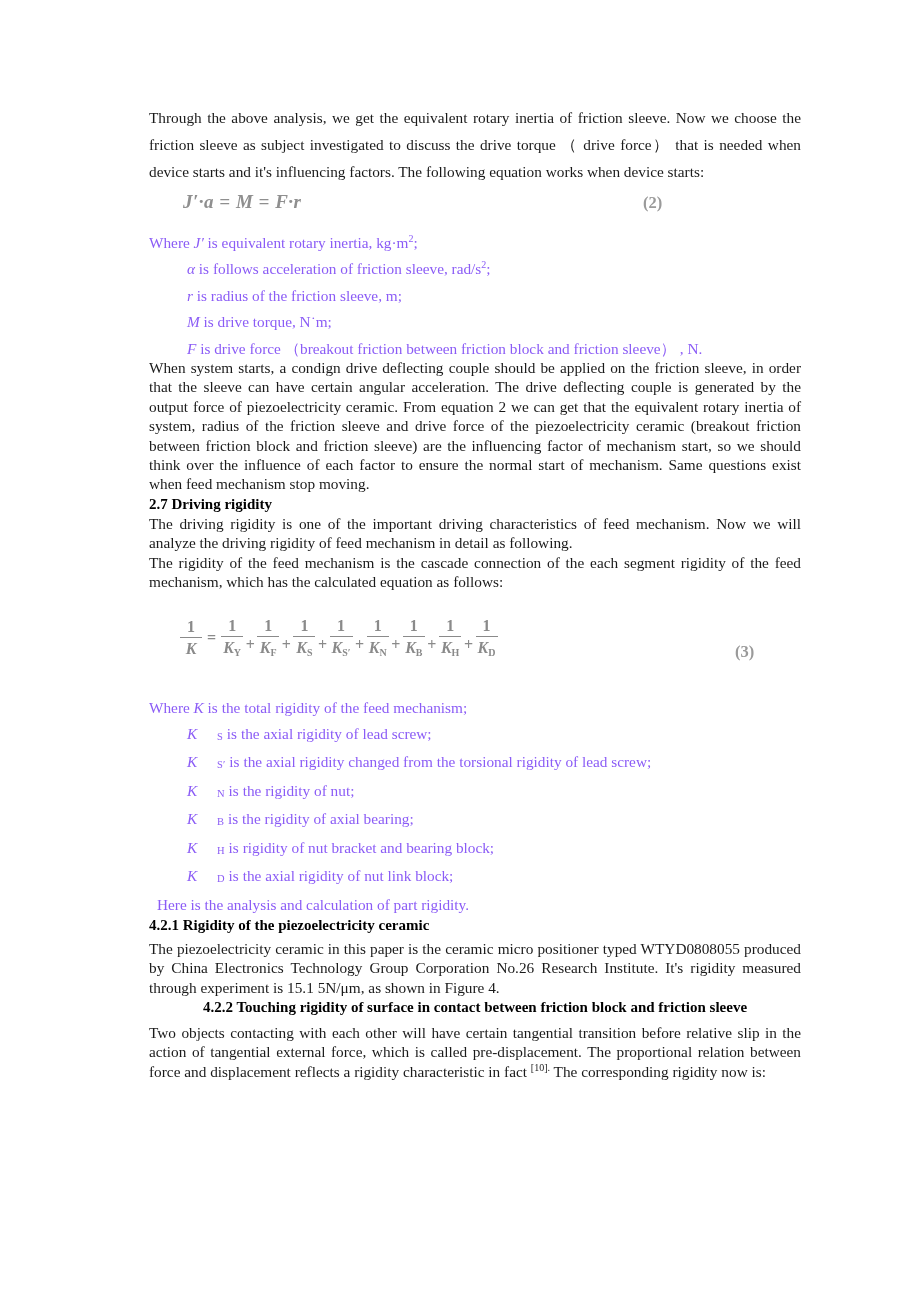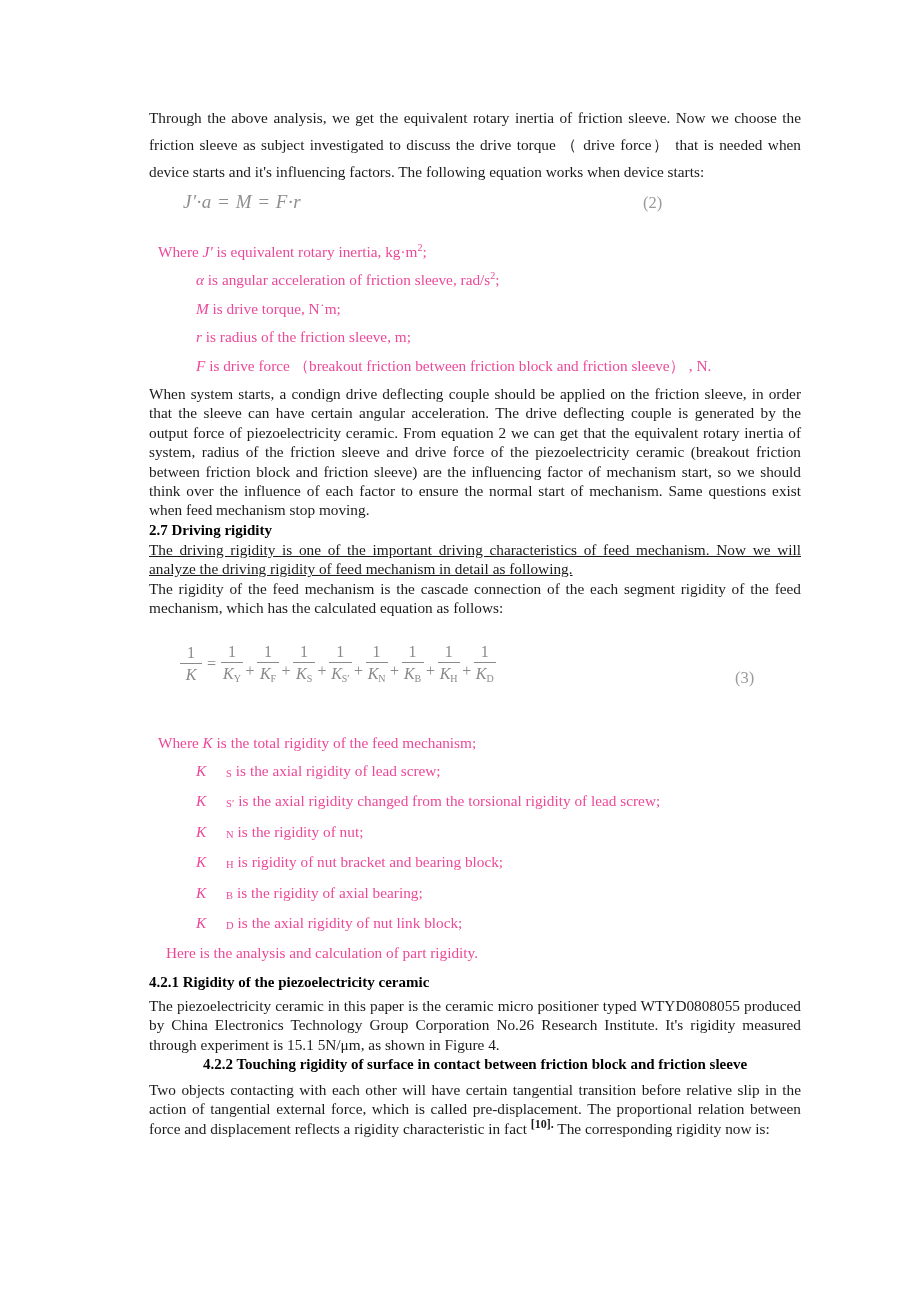--- a/index.html
+++ b/index.html
@@ -38,39 +38,39 @@
     text-justify: inter-word;
     color: #1a1a1a;
   }
   p.lead {
     line-height: 27px;
     margin-bottom: 2px;
   }
   p.tight {
     line-height: 19.4px;
   }
-  .gap-s { margin-top: 9px; text-decoration: underline; }
+  .gap-s { margin-top: 9px; }
   .gap-m { margin-top: 13px; text-align: center; }
   .gap-l { margin-top: 17px; }
 
   
   h4.heading {
     margin: 0;
     font-size: 15px;
     font-weight: bold;
     line-height: 20px;
     color: #000;
   }
 
   
   .defline {
     font-size: 15.3px;
     line-height: 19.4px;
-    margin: 9px;
-    color: #ec4899;
+    margin: 0;
+    color: #8b5cf6;
   }
   .defline.pad { margin-top: 7px; }
   .indent1 { padding-left: 38px; }
   .indent-where { padding-left: 0px; }
   .sym {
     font-style: italic;
     font-family: "Liberation Serif", "DejaVu Serif", serif;
   }
   .ksym {
     font-style: italic;
@@ -84,30 +84,30 @@
     vertical-align: baseline;
     position: relative;
     top: 1px;
   }
   sup.sq {
     font-size: 10px;
     vertical-align: super;
     line-height: 0;
   }
   sup.cite {
-    font-size: 12px;
+    font-size: 10px;
     vertical-align: super;
     line-height: 0;
+  }
+
+  
+  .eqrow {
+    position: relative;
+    width: 652px;
     font-weight: bold;
-  }
-
-  
-  .eqrow {
-    position: relative;
-    width: 652px;
   }
   .eq-img {
     color: #8f8f8f;
     font-family: "Liberation Serif", "DejaVu Serif", serif;
     font-style: italic;
   }
   .eq2 {
     position: absolute;
     left: 34px;
     top: 0;
@@ -190,29 +190,29 @@
     <div class="eqrow" style="height:42px; margin-top:6px;">
       <span class="eq-img eq2">J′·a = M = F·r</span>
       <span class="eqnum eqnum2">(2)</span>
     </div>
 
     <p class="defline indent-where">
       <span>Where </span><span class="sym">J′</span><span> is equivalent rotary inertia, kg·m</span><sup class="sq">2</sup><span>;</span>
     </p>
 
     <p class="defline indent1 pad">
-      <span class="sym">α</span><span> is angular acceleration of friction sleeve, rad/s</span><sup class="sq">2</sup><span>;</span>
+      <span class="sym">α</span><span> is follows acceleration of friction sleeve, rad/s</span><sup class="sq">2</sup><span>;</span>
+    </p>
+
+    <p class="defline indent1 pad">
+      <span class="sym">r</span><span> is radius of the friction sleeve, m;</span>
     </p>
 
     <p class="defline indent1 pad">
       <span class="sym">M</span><span> is drive torque, N˙m;</span>
-    </p>
-
-    <p class="defline indent1 pad">
-      <span class="sym">r</span><span> is radius of the friction sleeve, m;</span>
     </p>
 
     <p class="defline indent1 pad">
       <span class="sym">F</span><span> is drive force （breakout friction between friction block and friction sleeve） , N.</span>
     </p>
 
     <p class="body tight gap-l">When system starts, a condign drive deflecting couple should be applied on the friction sleeve, in order that the sleeve can have certain angular acceleration. The drive deflecting couple is generated by the output force of piezoelectricity ceramic. From equation 2 we can get that the equivalent rotary inertia of system, radius of the friction sleeve and drive force of the piezoelectricity ceramic (breakout friction between friction block and friction sleeve) are the influencing factor of mechanism start, so we should think over the influence of each factor to ensure the normal start of mechanism. Same questions exist when feed mechanism stop moving.</p>
 
     <h4 class="heading gap-l">2.7 Driving rigidity</h4>
 
@@ -282,22 +282,22 @@
     </div>
 
     <p class="defline indent-where">
       <span>Where </span><span class="sym">K</span><span> is the total rigidity of the feed mechanism;</span>
     </p>
 
     <div id="k-definitions">
         <p class="defline indent1 pad"><span class="ksym">K</span><span class="ksub">S</span><span> is the axial rigidity of lead screw;</span></p>
         <p class="defline indent1 pad"><span class="ksym">K</span><span class="ksub">S′</span><span> is the axial rigidity changed from the torsional rigidity of lead screw;</span></p>
         <p class="defline indent1 pad"><span class="ksym">K</span><span class="ksub">N</span><span> is the rigidity of nut;</span></p>
+        <p class="defline indent1 pad"><span class="ksym">K</span><span class="ksub">B</span><span> is the rigidity of axial bearing;</span></p>
         <p class="defline indent1 pad"><span class="ksym">K</span><span class="ksub">H</span><span> is rigidity of nut bracket and bearing block;</span></p>
-        <p class="defline indent1 pad"><span class="ksym">K</span><span class="ksub">B</span><span> is the rigidity of axial bearing;</span></p>
         <p class="defline indent1 pad"><span class="ksym">K</span><span class="ksub">D</span><span> is the axial rigidity of nut link block;</span></p>
       </div>
 
     <p class="defline" style="padding-left:8px; margin-top:8px;">Here is the analysis and calculation of part rigidity.</p>
 
     <h4 class="heading gap-l">4.2.1 Rigidity of the piezoelectricity ceramic</h4>
 
     <p class="body tight" style="margin-top:4px;">The piezoelectricity ceramic in this paper is the ceramic micro positioner typed WTYD0808055 produced by China Electronics Technology Group Corporation No.26 Research Institute. It's rigidity measured through experiment is 15.1 5N/μm, as shown in Figure 4.</p>
 
     <h4 class="heading gap-m">4.2.2 Touching rigidity of surface in contact between friction block and friction sleeve</h4>

